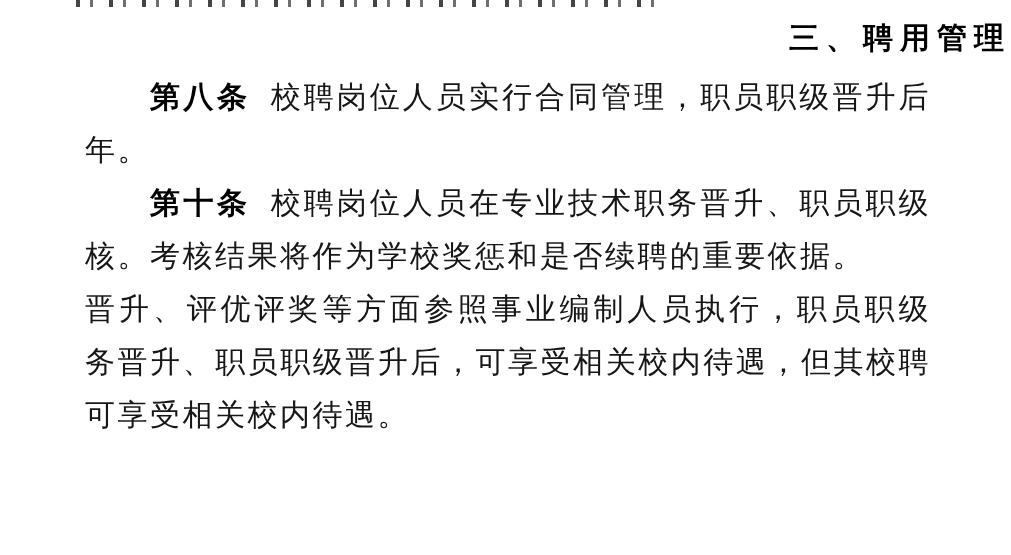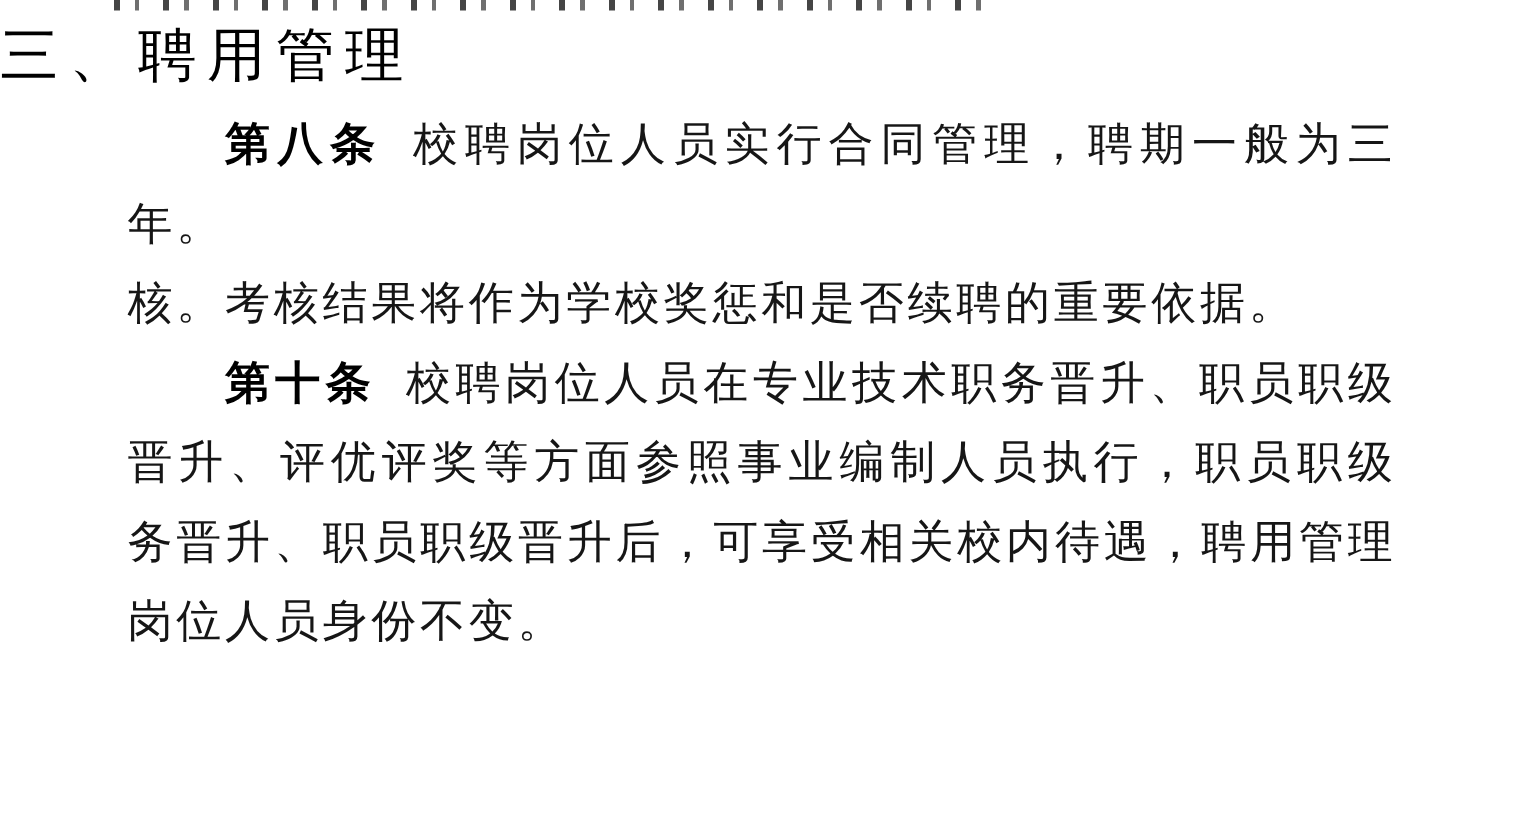--- a/index.html
+++ b/index.html
@@ -30,24 +30,24 @@
       transparent 17px, transparent 33px
     );
     opacity: 0.85;
   }
   .heading {
     position: absolute;
     top: 14px;
     left: 0;
     width: 100%;
     margin: 0;
-    text-align: left;
+    text-align: right;
     font-family: "Liberation Sans", sans-serif;
-    font-weight: normal;
-    font-size: 39px;
+    font-weight: bold;
+    font-size: 30px;
     line-height: 48px;
     letter-spacing: 7px;
     color: #000000;
     white-space: nowrap;
   }
   .btext {
     position: absolute;
     top: 70px;
     left: 85px;
     width: 846px;
@@ -82,24 +82,24 @@
 <body>
 
 <div class="page">
 
   <div class="remnant"></div>
 
   <h1 class="heading">三、聘用管理</h1>
 
   <div class="btext">
 
-    <div class="line fill first"><span class="label">第八条</span><span>校聘岗位人员实行合同管理，聘期一般为三</span></div>
+    <div class="line fill first"><span class="label">第八条</span><span>校聘岗位人员实行合同管理，职员职级晋升后</span></div>
     <div class="line">年。</div>
 
+    <div class="line fill first"><span class="label">第十条</span><span>校聘岗位人员在专业技术职务晋升、职员职级</span></div>
+
     <div class="line">核。考核结果将作为学校奖惩和是否续聘的重要依据。</div>
-
-    <div class="line fill first"><span class="label">第十条</span><span>校聘岗位人员在专业技术职务晋升、职员职级</span></div>
     <div class="line fill">晋升、评优评奖等方面参照事业编制人员执行，职员职级</div>
-    <div class="line fill">务晋升、职员职级晋升后，可享受相关校内待遇，聘用管理</div>
-    <div class="line">岗位人员身份不变。</div>
+    <div class="line fill">务晋升、职员职级晋升后，可享受相关校内待遇，但其校聘</div>
+    <div class="line">可享受相关校内待遇。</div>
 
   </div>
 </div>
 
 </body></html>

